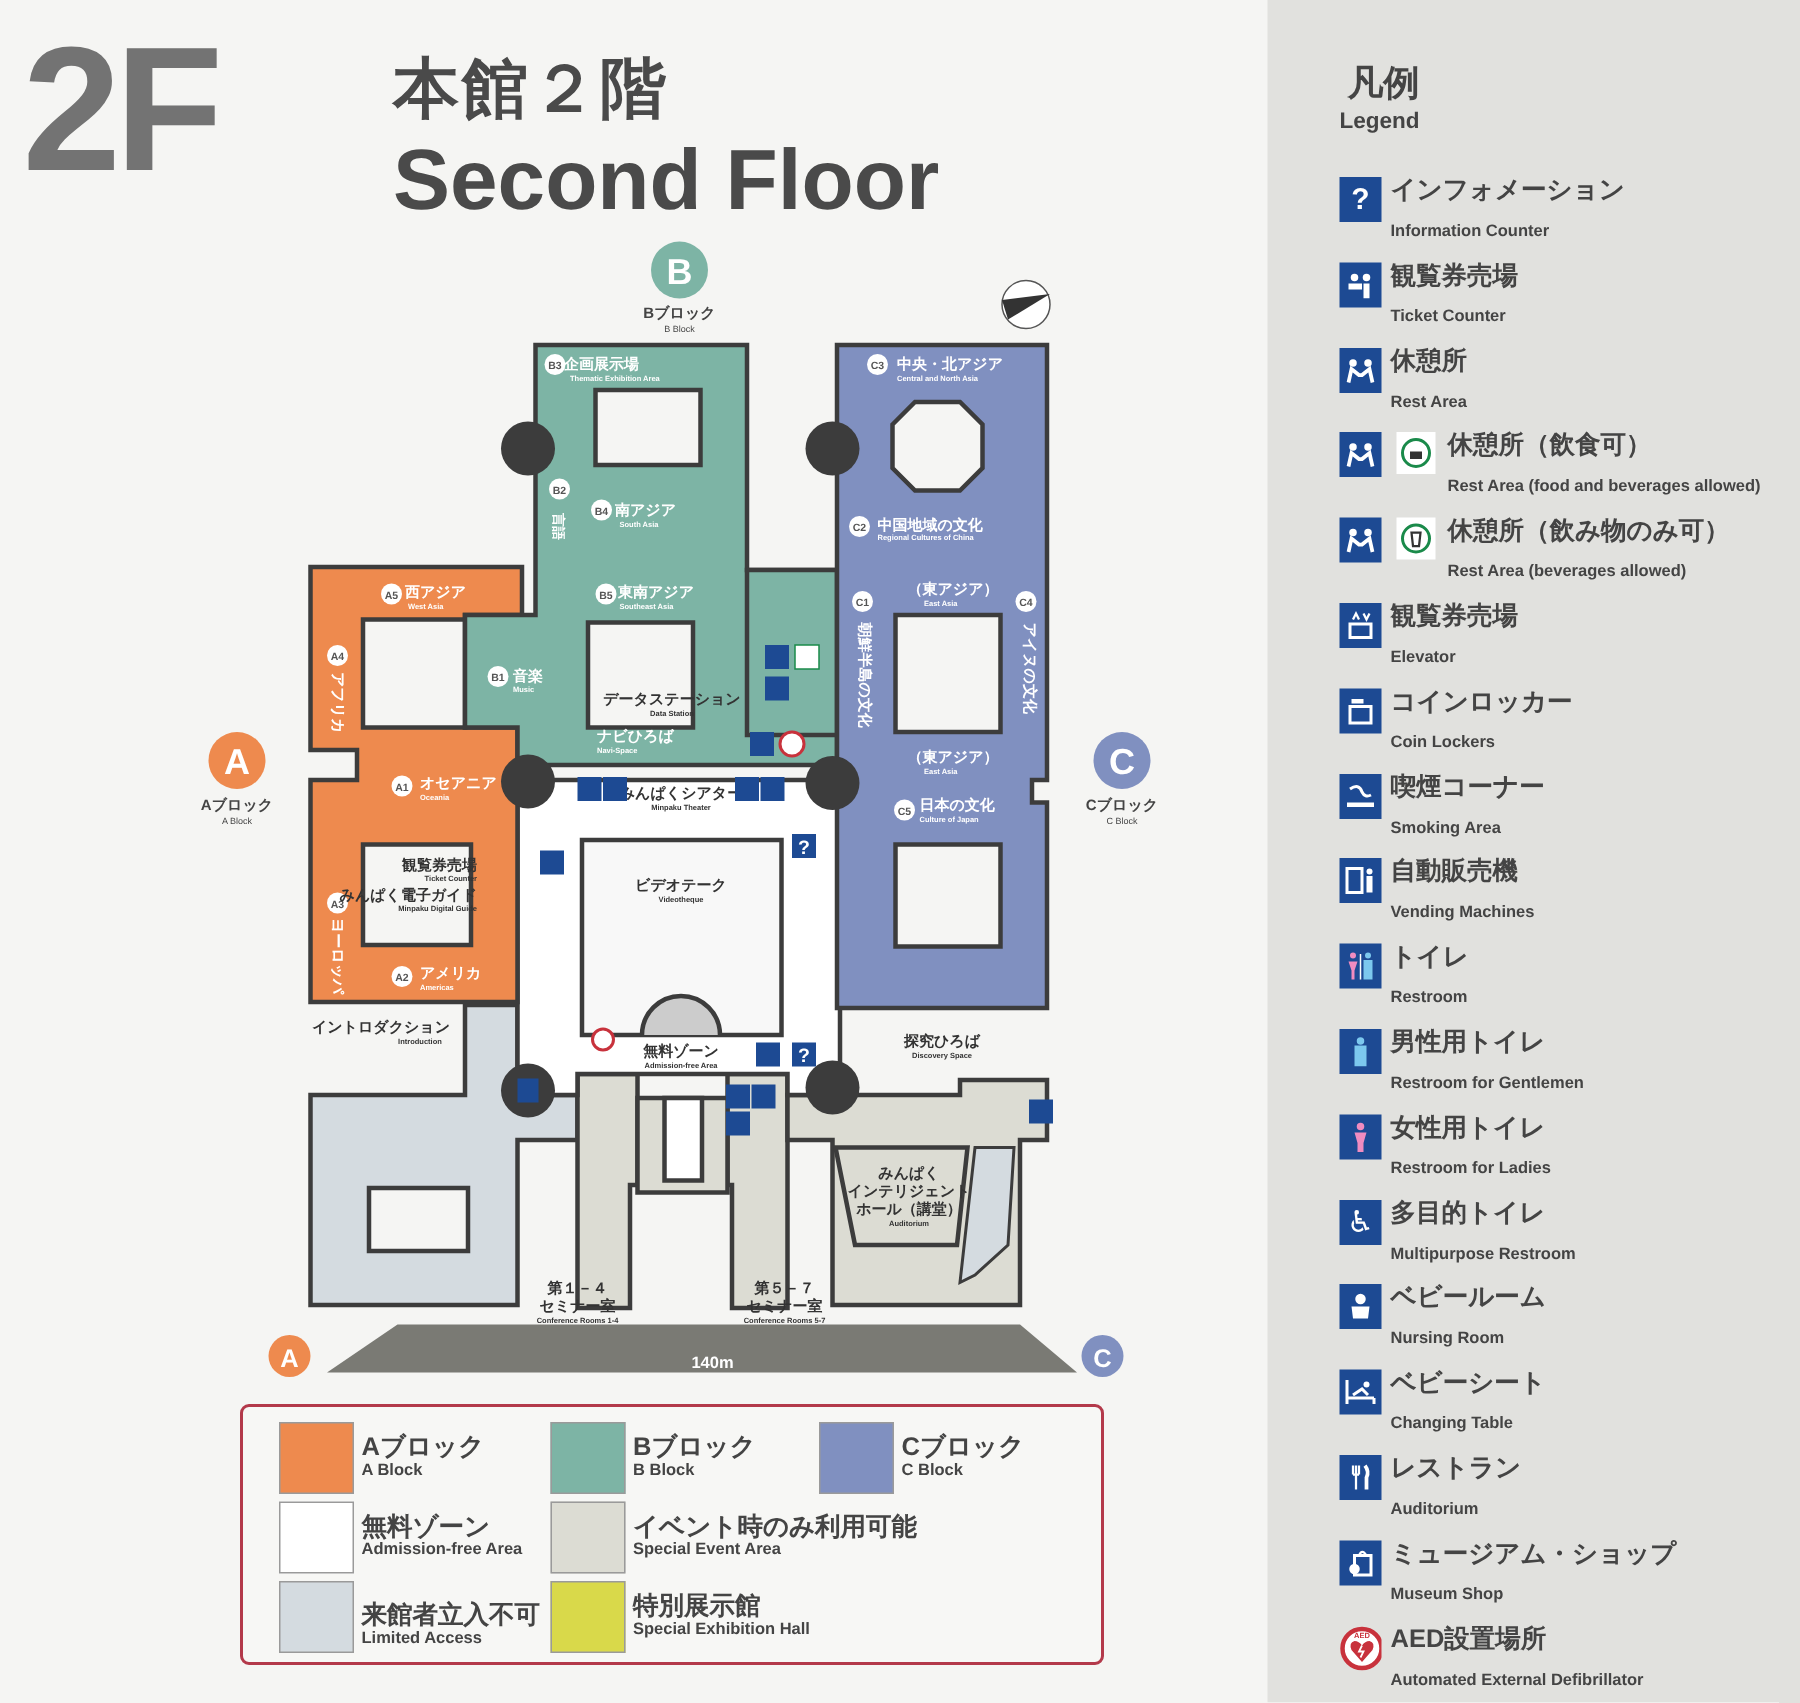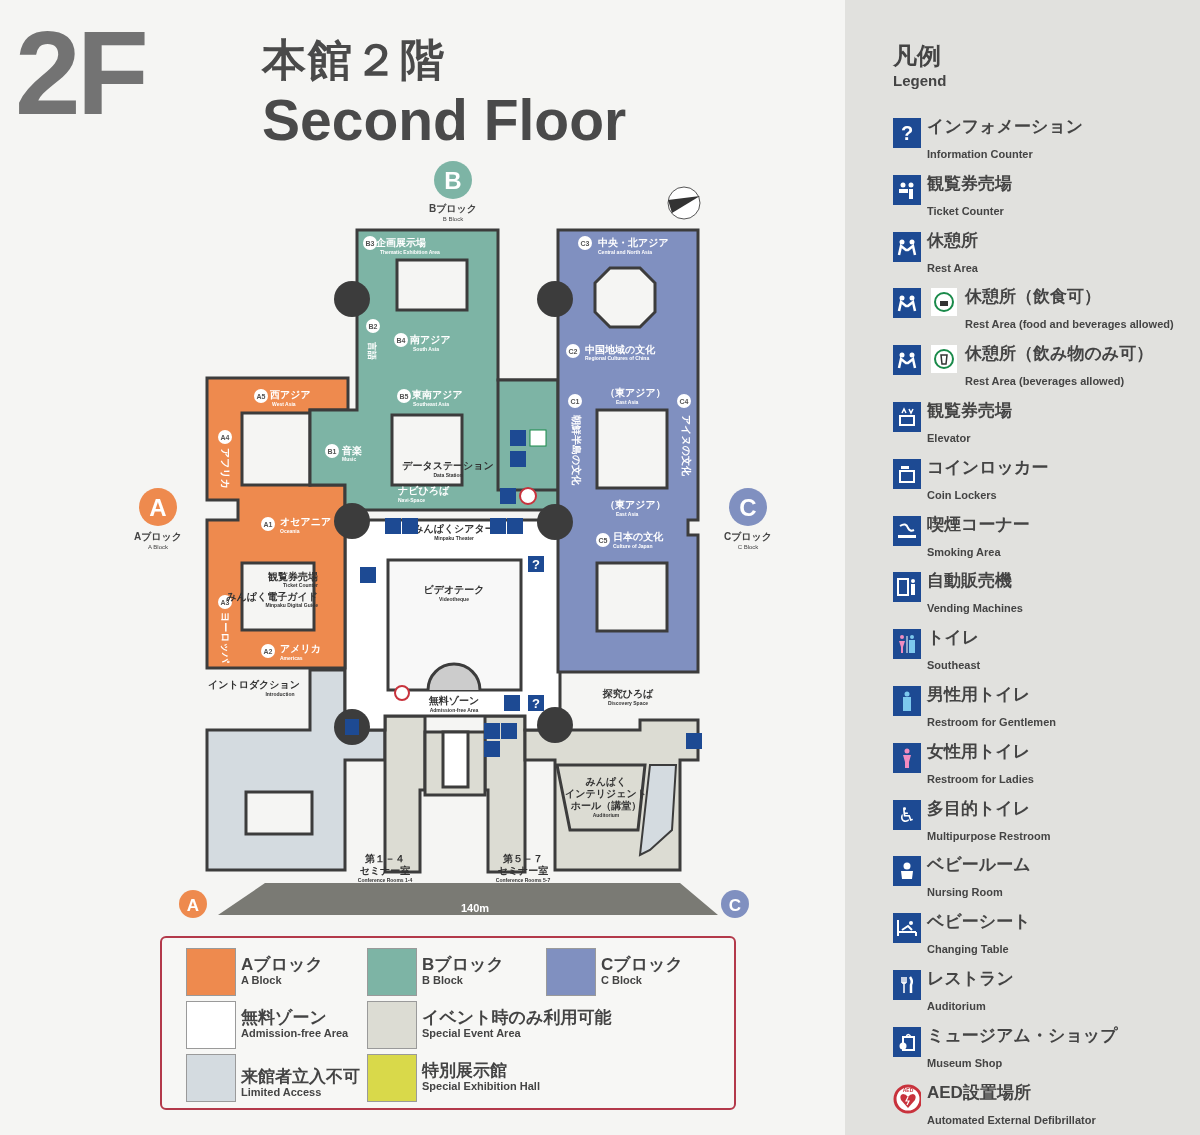--- a/index.html
+++ b/index.html
@@ -4,21 +4,21 @@
 <style>
   html,body{margin:0;padding:0;}
   body{width:1200px;height:1135px;background:#f5f5f3;position:relative;overflow:hidden;font-family:"Liberation Sans","DejaVu Sans",sans-serif;color:#444;}
   .floor-num{position:absolute;left:15px;top:14px;font-size:118px;font-weight:700;color:#737373;letter-spacing:-4px;line-height:1;}
   .title-ja{position:absolute;left:262px;top:38px;font-size:44px;font-weight:700;color:#4a4a4a;line-height:1;letter-spacing:2px;}
   .title-en{position:absolute;left:262px;top:92px;font-size:57px;font-weight:700;color:#4a4a4a;line-height:1;}
   .map{position:absolute;left:0;top:0;}
   .map text{font-family:"Liberation Sans","DejaVu Sans",sans-serif;}
   .legend-panel{position:absolute;left:845px;top:0;width:355px;height:1135px;background:#e1e1de;}
   .legend-head{position:absolute;left:48px;top:44px;}
-  .legend-head .ja{font-size:24px;font-weight:700;color:#444;line-height:1;}
+  .legend-head .ja{font-size:24px;font-weight:700;color:#444;line-height:1;text-align:right;}
   .legend-head .en{font-size:15px;font-weight:700;color:#444;margin-top:4px;}
   .legend-list{position:absolute;left:48px;top:118px;}
   .li{position:relative;height:56.8px;}
   .li .ico{position:absolute;left:0;top:0;width:28px;height:30px;background:#1d4a93;display:flex;align-items:center;justify-content:center;color:#fff;font-weight:700;font-size:20px;}
   .li .ico2{position:absolute;left:38px;top:0;width:26px;height:28px;background:#fff;display:flex;align-items:center;justify-content:center;}
   .li .txt{position:absolute;left:34px;top:0;}
   .li .txt.shift{left:72px;}
   .li .ja{font-size:17px;color:#444;line-height:18px;white-space:nowrap;font-weight:700;}
   .li .en{font-size:11px;color:#444;line-height:13px;white-space:nowrap;font-weight:700;margin-top:12px;}
   .zone-box{position:absolute;left:160px;top:936px;width:572px;height:170px;border:2px solid #b3394a;border-radius:6px;background:#f7f7f5;}
@@ -418,21 +418,21 @@
           <svg width="22" height="20">
             <circle cx="6" cy="3" r="2" fill="#f08cc0"></circle>
             <path d="M3,7 L9,7 L7,13 L7,19 L5,19 L5,13 Z" fill="#f08cc0"></path>
             <rect x="10.5" y="2" width="1" height="17" fill="#fff"></rect>
             <circle cx="16" cy="3" r="2" fill="#7cc8ee"></circle>
             <rect x="13" y="6" width="6" height="13" fill="#7cc8ee"></rect>
           </svg>
         </div>
         <div class="txt">
           <div class="ja">トイレ</div>
-          <div class="en">Southeast</div>
+          <div class="en">Restroom</div>
         </div>
       </div>
     <div class="li">
         <div class="ico">
           <svg width="12" height="20">
             <circle cx="6" cy="3" r="2.5" fill="#7cc8ee"></circle>
             <rect x="2" y="6" width="8" height="14" fill="#7cc8ee"></rect>
           </svg>
         </div>
         <div class="txt">

